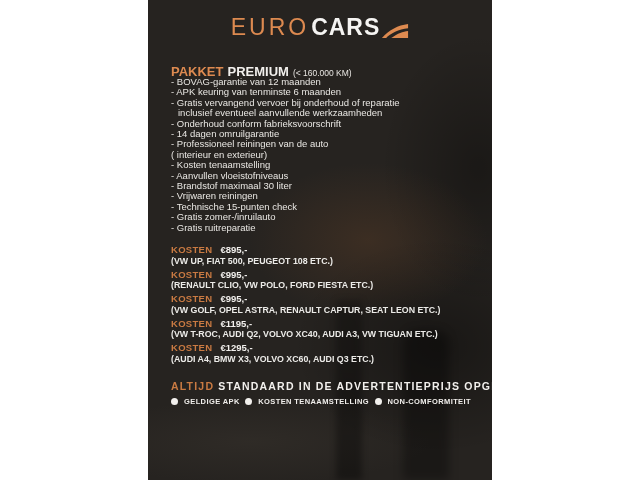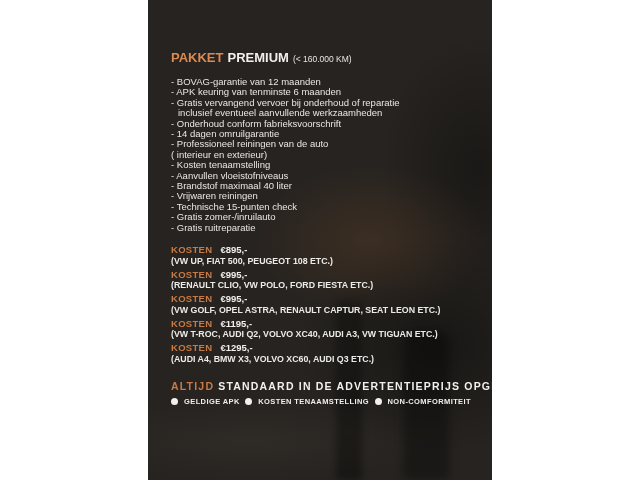--- a/index.html
+++ b/index.html
@@ -38,21 +38,21 @@
   }
   .logo .euro{
     color:#dd8a50;font-size:23px;font-weight:400;letter-spacing:3px;
   }
   .logo .cars{
     color:#f5f4f2;font-size:23px;font-weight:700;letter-spacing:1px;margin-left:2px;
   }
   .logo svg{margin-left:1px;margin-top:8px;}
   
   .heading{
-    position:absolute;left:23px;top:48px;white-space:nowrap;
+    position:absolute;left:23px;top:62px;white-space:nowrap;
   }
   .heading .accent{color:#dd8a50;font-weight:700;font-size:13px;}
   .heading .main{color:#f2f0ed;font-weight:700;font-size:13px;margin-left:4px;}
   .heading .km{color:#e8e6e2;font-weight:400;font-size:8.5px;margin-left:4px;}
   
   .features{
     position:absolute;left:23px;top:77px;
     color:#e9e7e3;font-size:9.5px;line-height:10.4px;font-weight:400;
   }
   .features .line{white-space:nowrap;}
@@ -86,37 +86,45 @@
     color:#f0eeeb;font-size:7.5px;font-weight:700;letter-spacing:0.4px;white-space:nowrap;
   }
 </style>
 </head>
 <body>
 
 <div class="panel">
   <div class="bg-pillar"></div>
   <div class="bg-figure"></div>
 
+  <div class="logo">
+    <span class="euro">EURO</span>
+      <span class="cars">CARS</span>
+    <svg width="28" height="17" viewBox="0 0 30 18">
+      <path d="M1 16 C 9 7, 18 2.5, 29 1 L 29 5.5 C 19 6.5, 10 11, 5.5 16 Z" fill="#dd8a50"></path>
+      <path d="M11 16 C 18 11, 23.5 9, 29 8.5 L 29 16 Z" fill="#dd8a50"></path>
+    </svg>
+  </div>
 
   <div class="heading">
     <span class="accent">PAKKET</span><span class="main">PREMIUM</span><span class="km">(&lt; 160.000 KM)</span>
   </div>
 
   <div class="features">
     <div class="line">- BOVAG-garantie van 12 maanden</div>
     <div class="line">- APK keuring van tenminste 6 maanden</div>
     <div class="line">- Gratis vervangend vervoer bij onderhoud of reparatie</div>
     <div class="line indent">inclusief eventueel aanvullende werkzaamheden</div>
     <div class="line">- Onderhoud conform fabrieksvoorschrift</div>
     <div class="line">- 14 dagen omruilgarantie</div>
     <div class="line">- Professioneel reiningen van de auto</div>
     <div class="line">( interieur en exterieur)</div>
     <div class="line">- Kosten tenaamstelling</div>
     <div class="line">- Aanvullen vloeistofniveaus</div>
-    <div class="line">- Brandstof maximaal 40 liter</div>
+    <div class="line">- Brandstof maximaal 30 liter</div>
     <div class="line">- Vrijwaren reiningen</div>
     <div class="line">- Technische 15-punten check</div>
     <div class="line">- Gratis zomer-/inruilauto</div>
     <div class="line">- Gratis ruitreparatie</div>
   </div>
 
   <div class="pricing">
     <div class="price-entry">
       <div class="l1"><span class="klabel">KOSTEN</span><span class="amount">€895,-</span></div>
       <div class="l2">(VW UP, FIAT 500, PEUGEOT 108 ETC.)</div>

